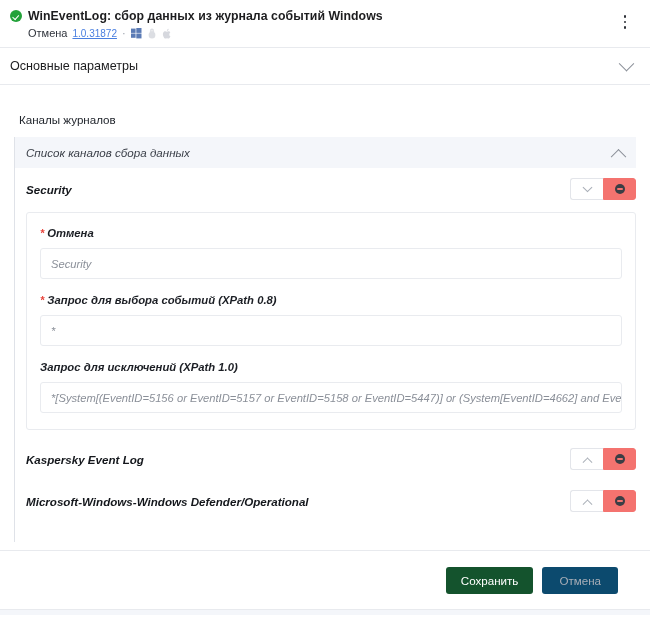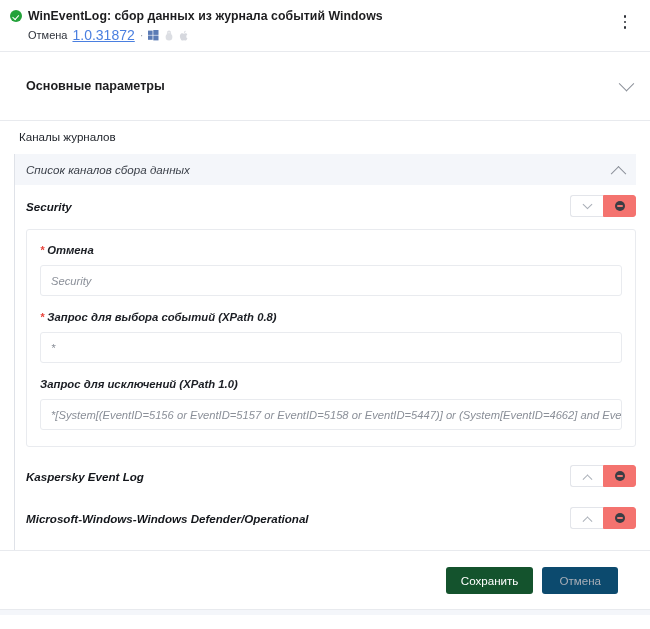--- a/index.html
+++ b/index.html
@@ -57,21 +57,21 @@
     display: flex;
     align-items: center;
     gap: 5px;
     margin: 4px 0 0 18px;
     font-size: 11px;
     color: #30343c;
   }
   .ver-link {
     color: #4a7fe0;
     text-decoration: underline;
-    font-size: 14px;
+    font-size: 10px;
     cursor: pointer;
   }
   .dot-sep { color: #9aa0ab; font-size: 11px; }
 
   
   .plat-ico { flex: 0 0 auto; display: block; }
 
   .kebab {
     position: absolute;
     right: 16px; top: 12px;
@@ -94,43 +94,43 @@
   .section-bar {
     display: flex;
     align-items: center;
     justify-content: space-between;
     padding: 11px 18px 11px 10px;
     border-bottom: 1px solid #e8eaee;
     cursor: pointer;
     flex: 0 0 auto;
   }
   .section-bar h2 {
-    margin: 16px;
+    margin: 0;
     font-size: 12.6px;
-    font-weight: bold;
+    font-weight: normal;
     color: #1d1d1f;
   }
   .chev {
     width: 11px; height: 11px;
     border: solid #8b9099;
     border-width: 0 1.3px 1.3px 0;
     transform: rotate(45deg) translate(-2px,-2px);
   }
   .chev.up { transform: rotate(-135deg) translate(-3px,-3px); }
 
   
   .body {
     flex: 1 1 auto;
     padding: 0 14px;
     overflow: hidden;
   }
   .field-label {
     font-size: 11.6px;
     color: #22262d;
-    margin: 9px 0 11px 5px;
+    margin: 28px 0 11px 5px;
   }
 
   
   .list-panel {
     border-left: 1px solid #dfe2e8;
     font-style: italic;
   }
   .list-panel-hd {
     background: #f4f6fa;
     display: flex;

